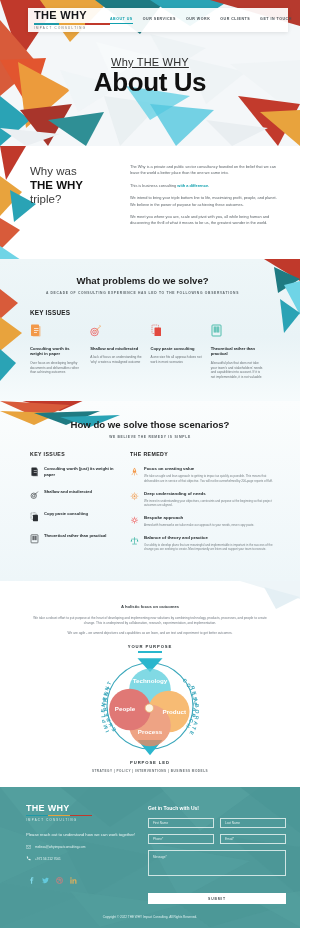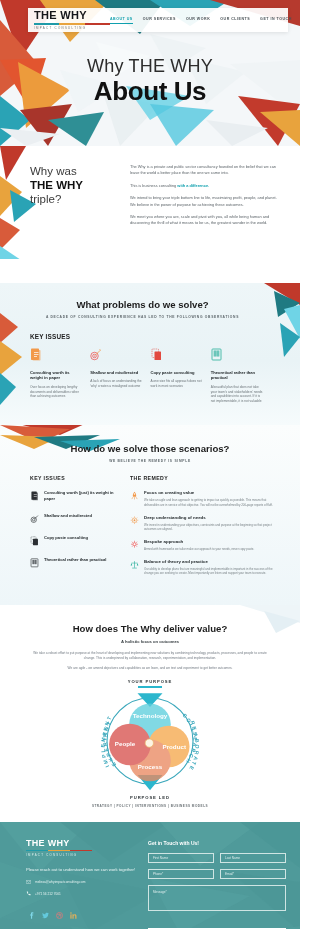--- a/index.html
+++ b/index.html
@@ -37,36 +37,36 @@
   .brand-rule i { flex:1; display:block; }
   .brand-sub { font-size: 2.9px; letter-spacing: 1.3px; color:#6d7478; }
   .nav { display:flex; gap:10px; margin-left:auto; padding-right:10px; align-items:center; }
   .nav a {
     font-size: 3.6px; letter-spacing:.5px; color:#4a5257; text-decoration:none;
     font-weight:bold; white-space:nowrap; padding-bottom:2px;
   }
   .nav a.active { color:#0fa0ae; border-bottom:1px solid #0fa0ae; }
 
   .hero-titles { position:absolute; left:0; right:0; top:56px; text-align:center; z-index:4; }
-  .hero-kicker { font-size: 18px; color:#2c2c2c; font-weight:500; letter-spacing:.2px; }
+  .hero-kicker { font-size: 11px; color:#2c2c2c; font-weight:500; letter-spacing:.2px;text-decoration:underline; }
   .hero-title { font-size: 26px; font-weight:bold; color:#111; letter-spacing:-.4px; margin-top:-1px; }
 
   
   .why { position:relative; padding: 18px 0 26px 0; background:#fff; overflow:hidden; }
   .why-inner { display:flex; padding:0 18px 0 30px; gap:14px; position:relative; z-index:3;justify-content:space-between; }
   .why-left { width: 86px; flex:none; }
   .why-l1 { font-size:11.5px; color:#3a3a3a; line-height:14px; }
   .why-l2 { font-size:11.5px; color:#111; font-weight:bold; line-height:14px; }
   .why-l3 { font-size:11.5px; color:#3a3a3a; line-height:14px; }
   .why-right { flex:1; }
   .why-right p { font-size:3.9px; line-height:6.4px; color:#5b6368; margin-bottom:6px; }
   .accent { color:#0fa0ae; font-weight:bold; }
 
   
-  .problems { position:relative; background:linear-gradient(180deg,#eef6f8 0%, #e9f3f6 55%, #f6fbfc 100%); padding:16px 15px 22px 0; overflow:hidden;margin-top:24px; }
+  .problems { position:relative; background:linear-gradient(180deg,#eef6f8 0%, #e9f3f6 55%, #f6fbfc 100%); padding:16px 15px 22px 0; overflow:hidden; }
   .sec-title { text-align:center; font-size:9.6px; font-weight:bold; color:#1d1d1d; position:relative; z-index:3;}
   .sec-sub { text-align:center; font-size:3.3px; letter-spacing:.7px; color:#5d666b; margin-top:5px; position:relative; z-index:3; font-weight:bold;}
   .key-issues-h { font-size:6.4px; font-weight:bold; color:#1d1d1d; padding:14px 0 0 30px; letter-spacing:.2px; position:relative; z-index:3;}
   .cards { display:flex; gap:8px; padding:8px 22px 0 30px; position:relative; z-index:3;}
   .card { flex:1; }
   .card-ico { width:11px; height:13px; margin-bottom:5px; }
   .card-h { font-size:4.1px; font-weight:bold; color:#1d2326; line-height:5.6px; margin-bottom:4px; }
   .card-p { font-size:3.2px; color:#6a7277; line-height:4.6px; }
 
   
@@ -376,21 +376,20 @@
         </div>
       </div>
     </div>
   </div>
 
   <div class="deliver">
     <svg style="position:absolute;right:0;top:0;width:120px;height:40px;" viewBox="0 0 120 40">
       <polygon points="60,0 120,0 120,18" fill="#eef5f8"></polygon>
       <polygon points="84,6 120,16 96,28" fill="#e4eff4"></polygon>
     </svg>
-    <div class="sec-title">How does The Why deliver value?</div>
     <div class="dl-sub">A holistic focus on outcomes</div>
     <div class="dl-p">We take a robust effort to put purpose at the heart of developing and implementing new solutions by combining technology, products, processes, and people to create change. This is underpinned by collaboration, research, experimentation, and implementation.</div>
     <div class="dl-p2">We are agile - we amend objectives and capabilities as we learn, and we test and experiment to get better outcomes.</div>
 
     <div class="venn-label-top">YOUR PURPOSE</div>
     <div class="venn-underline"></div>
 
     <div class="venn-wrap">
       <svg width="140" height="104" viewBox="0 0 200 150">
         <defs>

